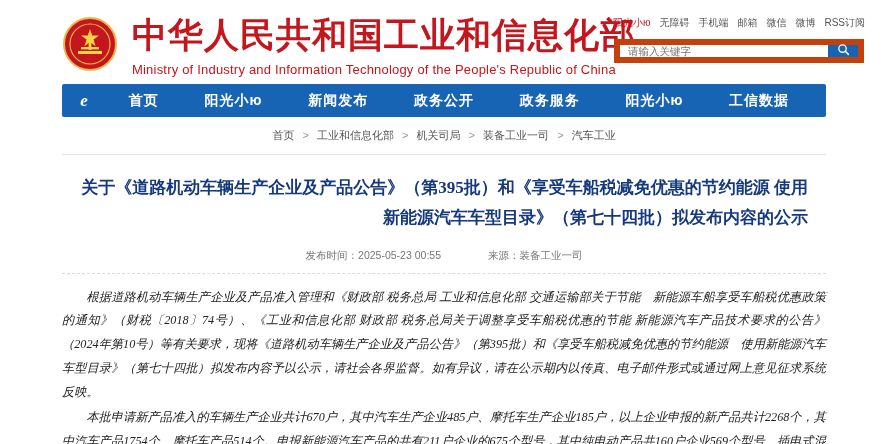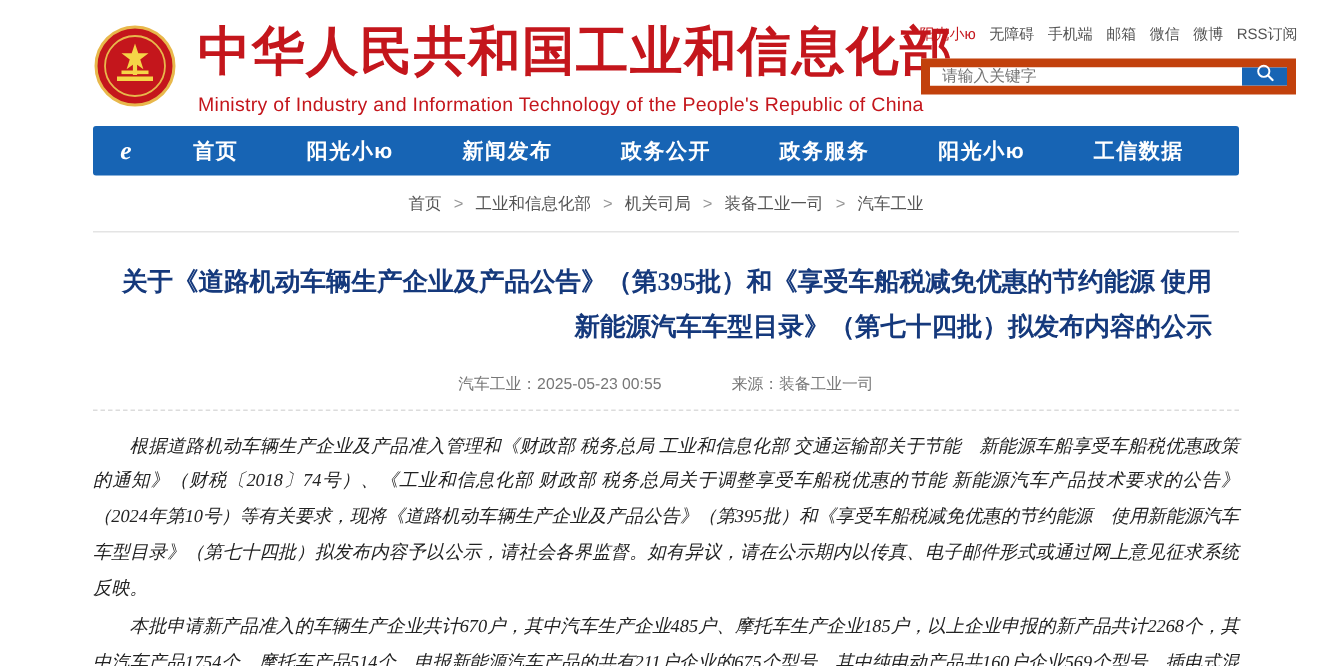--- a/index.html
+++ b/index.html
@@ -246,21 +246,21 @@
   <span class="sep">&gt;</span>
   <span class="crumb">装备工业一司</span>
   <span class="sep">&gt;</span>
   <span class="crumb">汽车工业</span>
 </div>
 
 <div class="article">
   <div class="article-title">关于《道路机动车辆生产企业及产品公告》（第395批）和《享受车船税减免优惠的节约能源 使用新能源汽车车型目录》（第七十四批）拟发布内容的公示</div>
 
   <div class="meta">
-    <span>汽车工业：</span><span>2025-05-23 00:55</span>
+    <span>发布时间：</span><span>2025-05-23 00:55</span>
     <span class="src">来源：</span><span>装备工业一司</span>
   </div>
 
   <div class="body-text">
     <p>根据道路机动车辆生产企业及产品准入管理和《财政部 税务总局 工业和信息化部 交通运输部关于节能　新能源车船享受车船税优惠政策的通知》（财税〔2018〕74号）、《工业和信息化部 财政部 税务总局关于调整享受车船税优惠的节能 新能源汽车产品技术要求的公告》（2024年第10号）等有关要求，现将《道路机动车辆生产企业及产品公告》（第395批）和《享受车船税减免优惠的节约能源　使用新能源汽车车型目录》（第七十四批）拟发布内容予以公示，请社会各界监督。如有异议，请在公示期内以传真、电子邮件形式或通过网上意见征求系统反映。</p>
     <p>本批申请新产品准入的车辆生产企业共计670户，其中汽车生产企业485户、摩托车生产企业185户，以上企业申报的新产品共计2268个，其中汽车产品1754个、摩托车产品514个。申报新能源汽车产品的共有211户企业的675个型号，其中纯电动产品共160户企业569个型号、插电式混合动力产品共41户企业89个型号、燃料电池产品共10户企业17个型号。</p>
 
   </div>
 </div>
 

